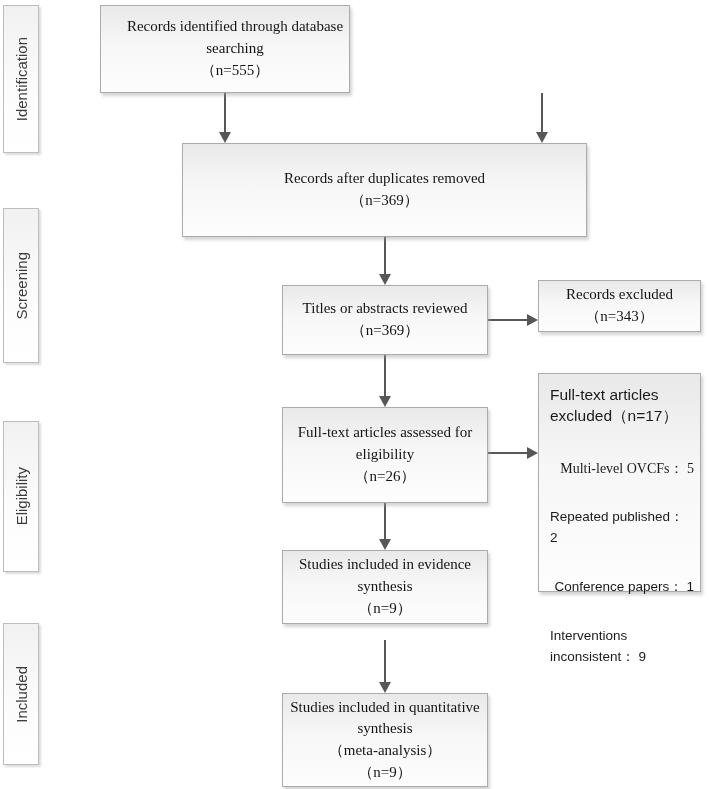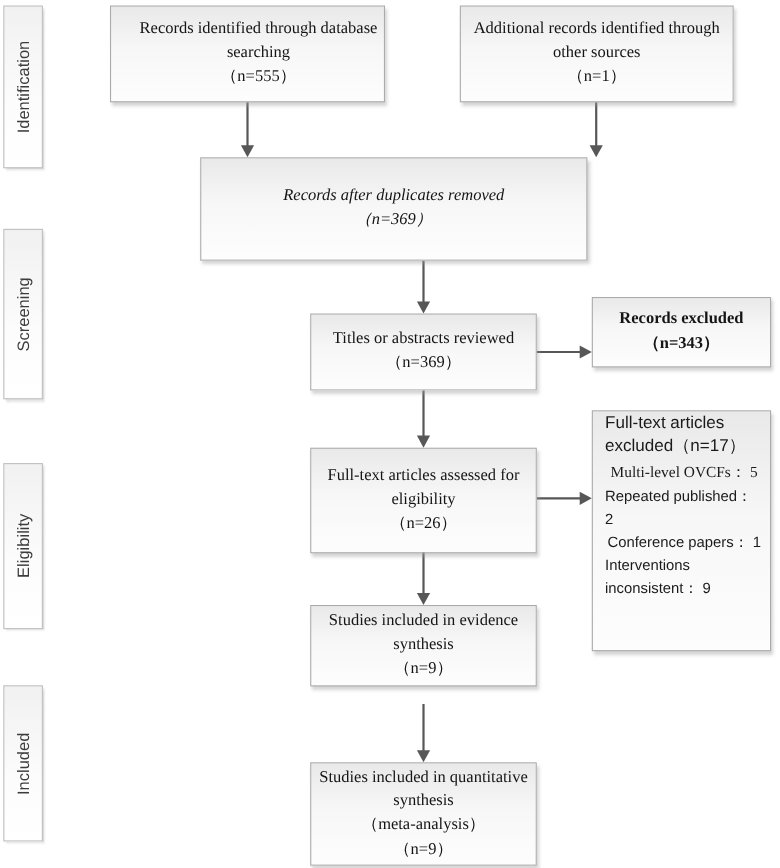--- a/index.html
+++ b/index.html
@@ -36,24 +36,25 @@
   }
   .box-text {
     font-family: "Liberation Serif", serif;
     font-size: 15px;
     line-height: 1.45;
     color: #141414;
     text-align: center;
     white-space: pre-line;
   }
   .excl-box {
-    align-items: center;
+    align-items: flex-end;
     justify-content: flex-start;
     flex-direction: column;
-    padding: 0 6px 6px 11px;
+    padding: 10px 6px 6px 11px;
+    gap: 28px;
   }
   .excl-title {
     font-family: "Liberation Sans", sans-serif;
     font-size: 15.5px;
     line-height: 1.38;
     color: #1a1a1a;
     margin-bottom: 3px;
   }
   .excl-reason {
     font-family: "Liberation Sans", sans-serif;
@@ -147,36 +148,32 @@
   </div>
   <div class="stage" style="top:623px; height:142px;">
     <span class="stage-label">Included</span>
   </div>
 
   <div class="box" style="left:100px; top:5px; width:250px; height:88px;padding-left:24px;">
     <div class="box-text">Records identified through database searching
 （n=555）</div>
   </div>
 
-  <div class="box" style="left:418px; top:5px; width:249px; height:88px;">
-    <div class="box-text">Additional records identified through other sources
-（n=1）</div>
-  </div>
-
-  <div class="box" style="left:182px; top:143px; width:352px; height:94px;font-style:italic;">
+
+  <div class="box" style="left:182px; top:143px; width:405px; height:94px;">
     <div class="box-text">Records after duplicates removed
 （n=369）</div>
   </div>
 
   <div class="box" style="left:282px; top:285px; width:206px; height:70px;">
     <div class="box-text">Titles or abstracts reviewed
 （n=369）</div>
   </div>
 
-  <div class="box" style="left:538px; top:270px; width:163px; height:64px;font-weight:bold;">
+  <div class="box" style="left:538px; top:280px; width:163px; height:52px;">
     <div class="box-text">Records excluded
 （n=343）</div>
   </div>
 
   <div class="box" style="left:282px; top:407px; width:206px; height:96px;">
     <div class="box-text">Full-text articles assessed for eligibility
 （n=26）</div>
   </div>
 
   <div class="box excl-box" style="left:538px; top:373px; width:163px; height:219px;">

